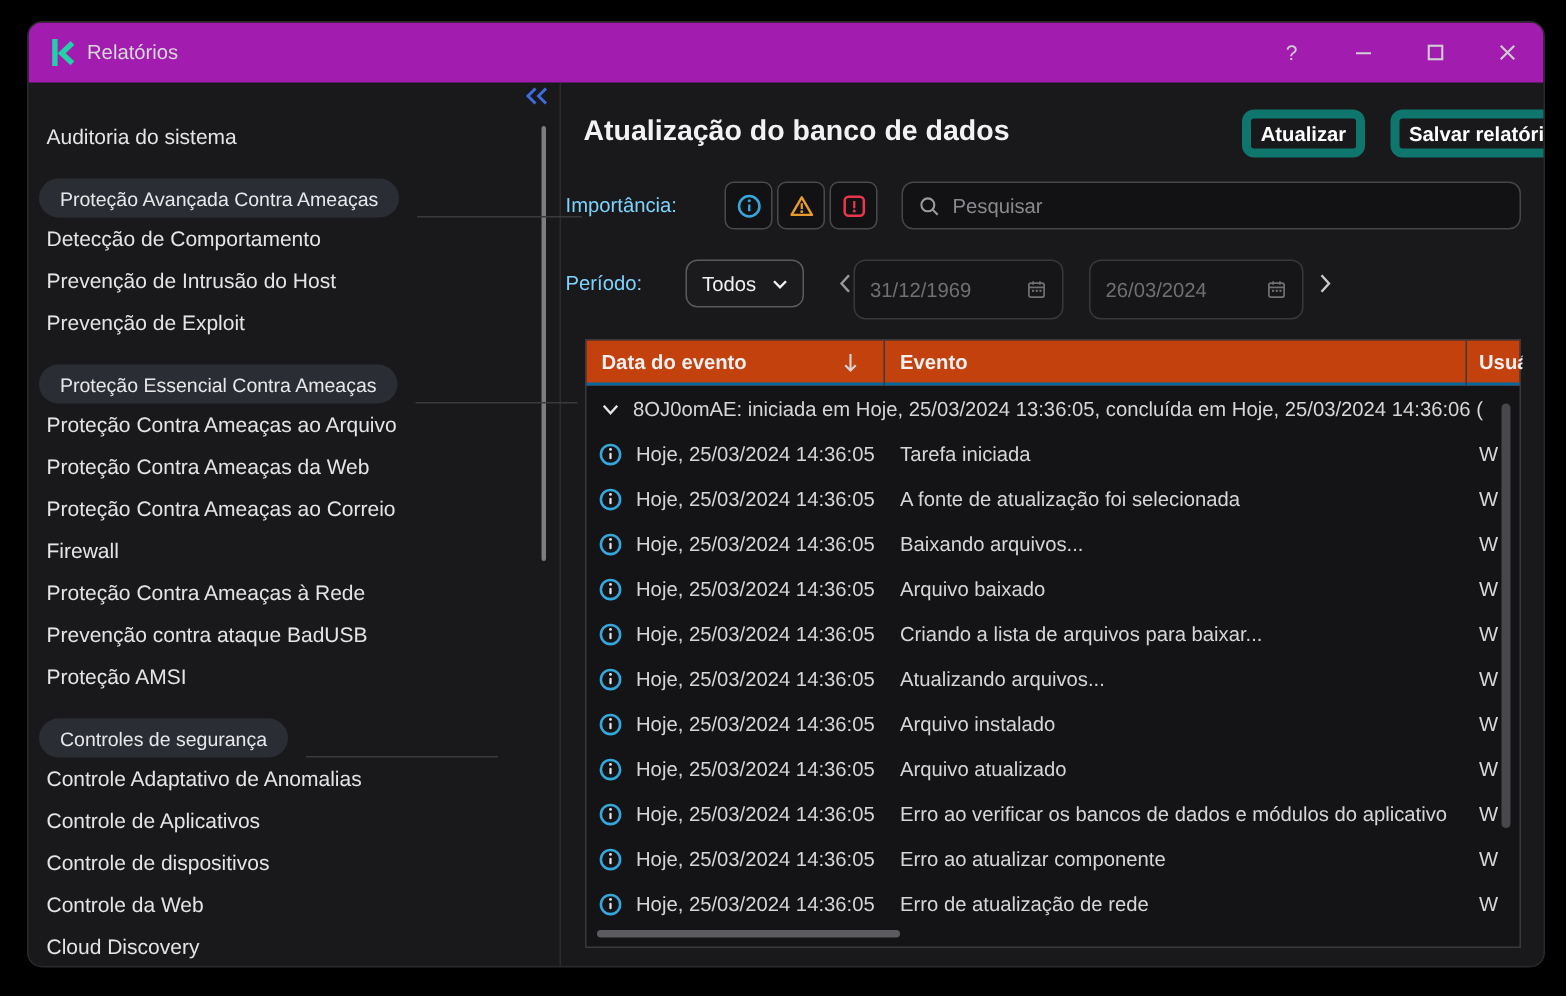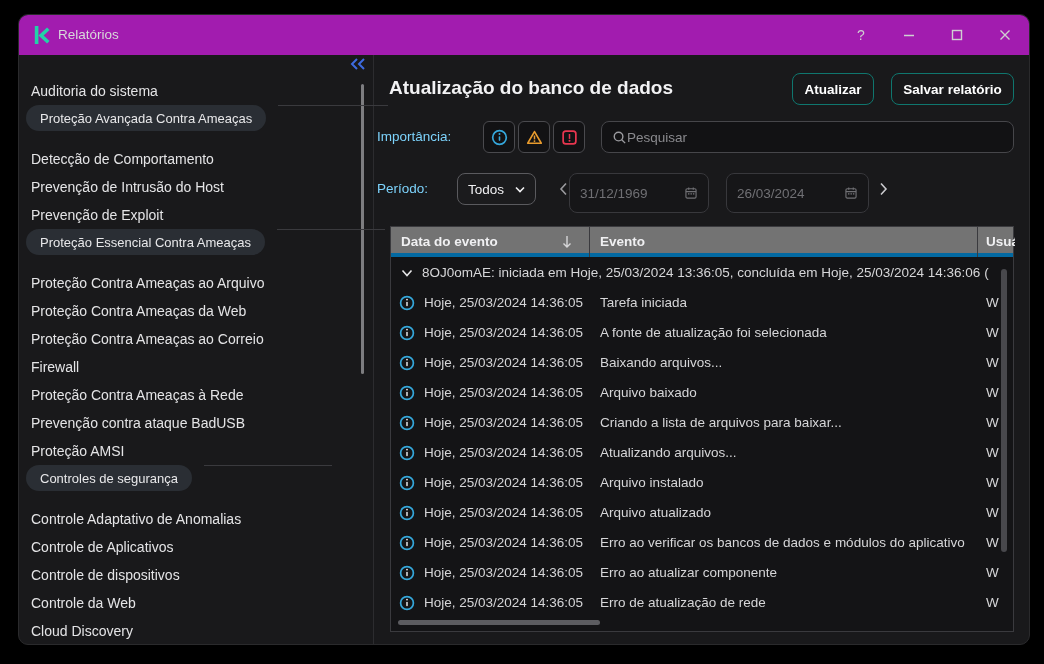--- a/index.html
+++ b/index.html
@@ -15,55 +15,55 @@
   .tb-btn { position:absolute; top:6px; width:28px; height:28px; display:flex;
     align-items:center; justify-content:center; color:#cfcfd1; font-size:14px; cursor:default; }
 
   
   .collapse { position:absolute; left:329px; top:40px; width:20px; height:18px; }
   .v-divider { position:absolute; left:354px; top:40px; width:1px; height:591px; background:#2c2c2f; }
   .sb-scroll { position:absolute; left:342px; top:69px; width:3px; height:290px; background:#7d7d80; border-radius:2px; }
   .sidebar-list { position:absolute; left:0; top:62px; width:340px; }
   .s-item { height:28px; display:flex; align-items:center; padding-left:12px;
     font-size:14px; color:#e4e4e6; white-space:nowrap; cursor:default; }
-  .s-section { height:40px; display:flex; align-items:flex-start; padding-left:7px; }
+  .s-section { height:40px; display:flex; align-items:flex-end; padding-left:7px; }
   .pill { background:#2a2e34; color:#e8e8ea; font-size:13px; border-radius:13px;
     height:26px; display:flex; align-items:center; padding:0 14px; white-space:nowrap; }
   .sline { flex:0 0 auto; height:1px; background:#3a3a3e; margin-left:12px; }
 
   
   .m-title { position:absolute; left:370px; top:62px; font-size:19px; font-weight:bold; color:#f2f2f4; }
-  .btn { position:absolute; top:58px; height:32px; border:1px solid #0f766e; border-radius:8px;
+  .btn { position:absolute; top:58px; height:32px; border:6px solid #0f766e; border-radius:8px;
     background:transparent; color:#fff; font-size:13.5px; font-weight:bold;
-    display:flex; align-items:center; justify-content:center; }
+    display:flex; align-items:center; justify-content:center;margin-left:36px; }
 
   .filter-label { position:absolute; left:358px; height:32px; line-height:32px; font-size:13.5px; color:#7dd3fc; }
   .imp-btn { position:absolute; top:106px; width:32px; height:32px; border:1px solid #4a4a4e;
     border-radius:6px; background:#121214; display:flex; align-items:center; justify-content:center; }
   .searchbox { position:absolute; left:582px; top:106px; width:413px; height:32px;
     border:1px solid #46464a; border-radius:8px; background:#121214;
     display:flex; align-items:center; padding:0 10px; }
   .searchbox input { flex:1; background:transparent; border:0; outline:none;
-    color:#cfcfd1; font-size:13.5px; font-family:inherit; }
+    color:#cfcfd1; font-size:13.5px; margin-left:8px; font-family:inherit; }
   .searchbox input::placeholder { color:#8a8a8e; }
 
   .period-select { position:absolute; left:438px; top:158px; width:79px; height:32px;
     border:1px solid #5a5a5e; border-radius:8px; color:#f0f0f2; font-size:13.5px;
     display:flex; align-items:center; justify-content:space-between; padding:0 10px; background:#1b1b1d; }
   .datefield { position:absolute; top:158px; height:40px; border:1px solid #38383c; border-radius:8px;
     background:#161618; color:#707074; font-size:13.5px; display:flex; align-items:center;
     justify-content:space-between; padding:0 10px; }
   .chev { position:absolute; top:158px; width:16px; height:32px; display:flex;
     align-items:center; justify-content:center; }
 
   
   .table { position:absolute; left:371px; top:211px; width:624px; height:406px;
     border:1px solid #3a3a3e; background:#141416; }
-  .thead { position:absolute; left:0; top:0; width:100%; height:30px; background:#737373;
-    border-bottom:4px solid #0369a1;text-decoration:underline; }
+  .thead { position:absolute; left:0; top:0; width:100%; height:30px; background:#c2410c;
+    border-bottom:2px solid #0369a1;text-decoration:underline; }
   .th { position:absolute; top:0; height:30px; line-height:30px; font-size:13.5px;
     font-weight:bold; color:#f0f0f2; white-space:nowrap; overflow:hidden; }
   .th-div { position:absolute; top:0; width:1px; height:30px; background:#3a3a3e; }
   .group-row { position:absolute; left:0; width:100%; height:30px; }
   .trow { position:absolute; left:0; width:100%; height:30px; overflow:hidden; }
   .gchev { position:absolute; left:9px; top:8px; width:14px; height:14px; }
   .gtext { position:absolute; left:31px; top:0; right:14px; height:30px; line-height:30px;
     font-size:13.5px; color:#d6d6d8; white-space:nowrap; overflow:hidden; }
   .ricon { position:absolute; left:8px; top:7px; width:16px; height:16px; }
   .rdate { position:absolute; left:33px; top:0; height:30px; line-height:30px;

